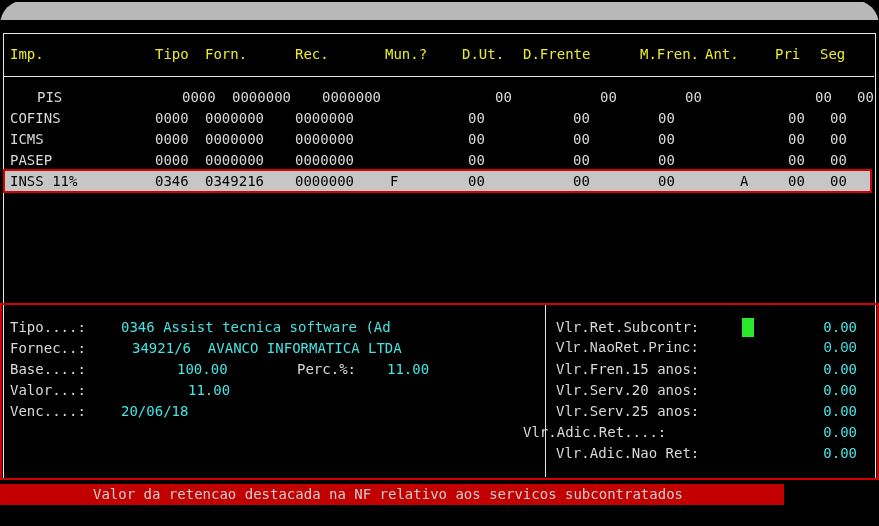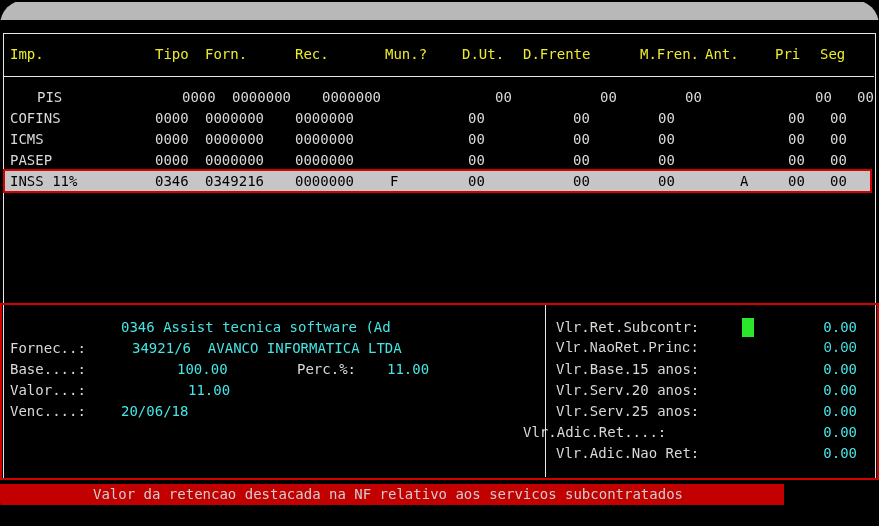--- a/index.html
+++ b/index.html
@@ -109,20 +109,21 @@
         <span class="tcell" style="left: 740px;">A</span>
         <span class="tcell" style="left: 788px;">00</span>
         <span class="tcell" style="left: 830px;">00</span>
       </div>
     </div>
 
   <div id="bottom-box"></div>
   <div id="panel-divider"></div>
   <div id="left-panel">
       <div class="prow" style="top: 317px;">
+        <span class="pseg lbl" style="left: 10px;">Tipo....:</span>
         <span class="pseg val" style="left: 121px;">0346 Assist tecnica software (Ad</span>
       </div>
       <div class="prow" style="top: 338px;">
         <span class="pseg lbl" style="left: 10px;">Fornec..:</span>
         <span class="pseg val" style="left: 132px;">34921/6  AVANCO INFORMATICA LTDA</span>
       </div>
       <div class="prow" style="top: 359px;">
         <span class="pseg lbl" style="left: 10px;">Base....:</span>
         <span class="pseg val" style="left: 177px;">100.00</span>
         <span class="pseg lbl" style="left: 297px;">Perc.%:</span>
@@ -141,21 +142,21 @@
       <div class="prow" style="top: 317px;">
         <span class="pseg lbl" style="left: 556px;">Vlr.Ret.Subcontr:</span>
         <span id="cursor"></span>
         <span class="pseg val" style="right: 22px; left: auto;">0.00</span>
       </div>
       <div class="prow" style="top: 338px; font-family: Liberation Mono, monospace;">
         <span class="pseg lbl" style="left: 556px;">Vlr.NaoRet.Princ:</span>
         <span class="pseg val" style="right: 22px; left: auto;">0.00</span>
       </div>
       <div class="prow" style="top: 359px;">
-        <span class="pseg lbl" style="left: 556px;">Vlr.Base.15 anos:</span>
+        <span class="pseg lbl" style="left: 556px;">Vlr.Fren.15 anos:</span>
         <span class="pseg val" style="right: 22px; left: auto;">0.00</span>
       </div>
       <div class="prow" style="top: 380px;">
         <span class="pseg lbl" style="left: 556px;">Vlr.Serv.20 anos:</span>
         <span class="pseg val" style="right: 22px; left: auto;">0.00</span>
       </div>
       <div class="prow" style="top: 401px;">
         <span class="pseg lbl" style="left: 556px;">Vlr.Serv.25 anos:</span>
         <span class="pseg val" style="right: 22px; left: auto;">0.00</span>
       </div>

